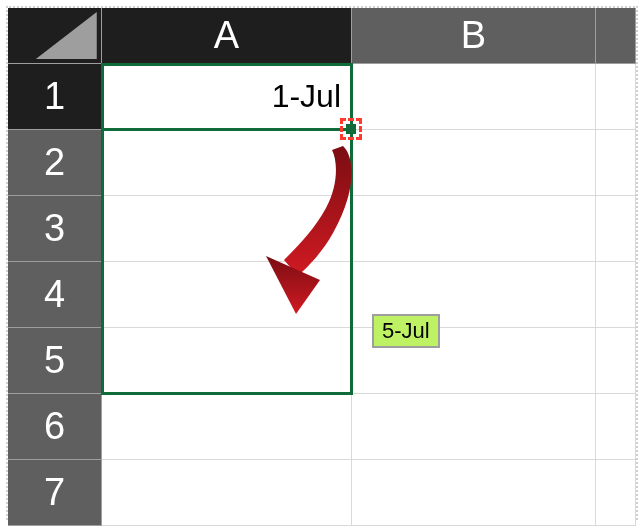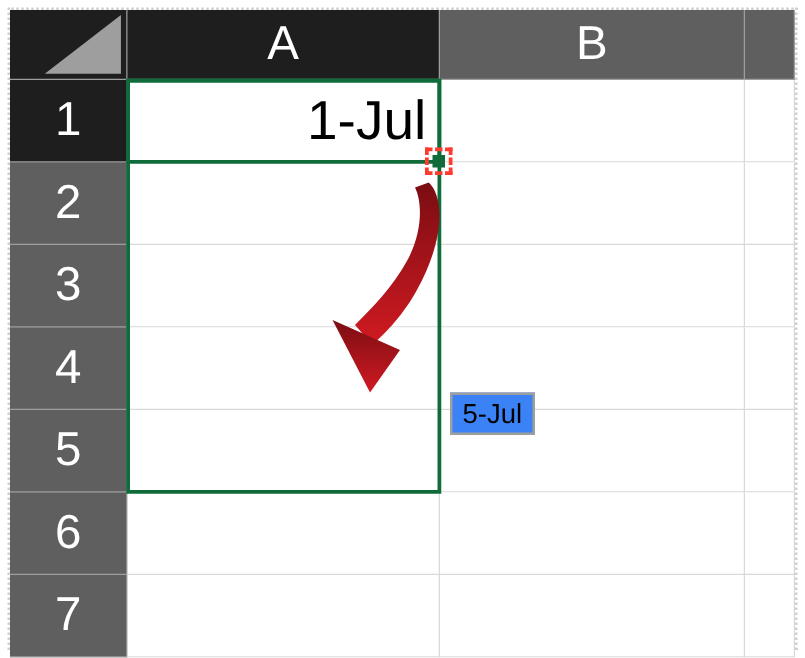--- a/index.html
+++ b/index.html
@@ -89,21 +89,21 @@
   }
   .grid-row {
     height: 66px;
     display: flex;
   }
   .cell {
     box-sizing: border-box;
     border-right: 1px solid #d9d9d9;
     border-bottom: 1px solid #d9d9d9;
     background: #ffffff;
-    font-size: 44px;
+    font-size: 32px;
     color: #000000;
     display: flex;
     align-items: center;
     justify-content: flex-end;
     padding-right: 10px;
   }
   .cell.colA { width: 250px; }
   .cell.colB { width: 244px; }
   .cell.colC { flex: 1; }
   .selection-border {
@@ -123,27 +123,28 @@
     position: absolute;
     width: 22px;
     height: 22px;
     border: 3px dashed #ff3b30;
     box-sizing: border-box;
     background: transparent;
     pointer-events: none;
   }
   .fill-tooltip {
     position: absolute;
-    background: #3b82f6;
+    background: #bef264;
     border: 2px solid #9e9e9e;
     font-size: 22px;
     color: #000000;
     padding: 2px 8px;
     white-space: nowrap;
     pointer-events: none;
+    margin-left: 12px;
   }
   .arrow-svg {
     position: absolute;
     pointer-events: none;
   }
 </style>
 </head>
 <body>
 
 <div class="sheet">

